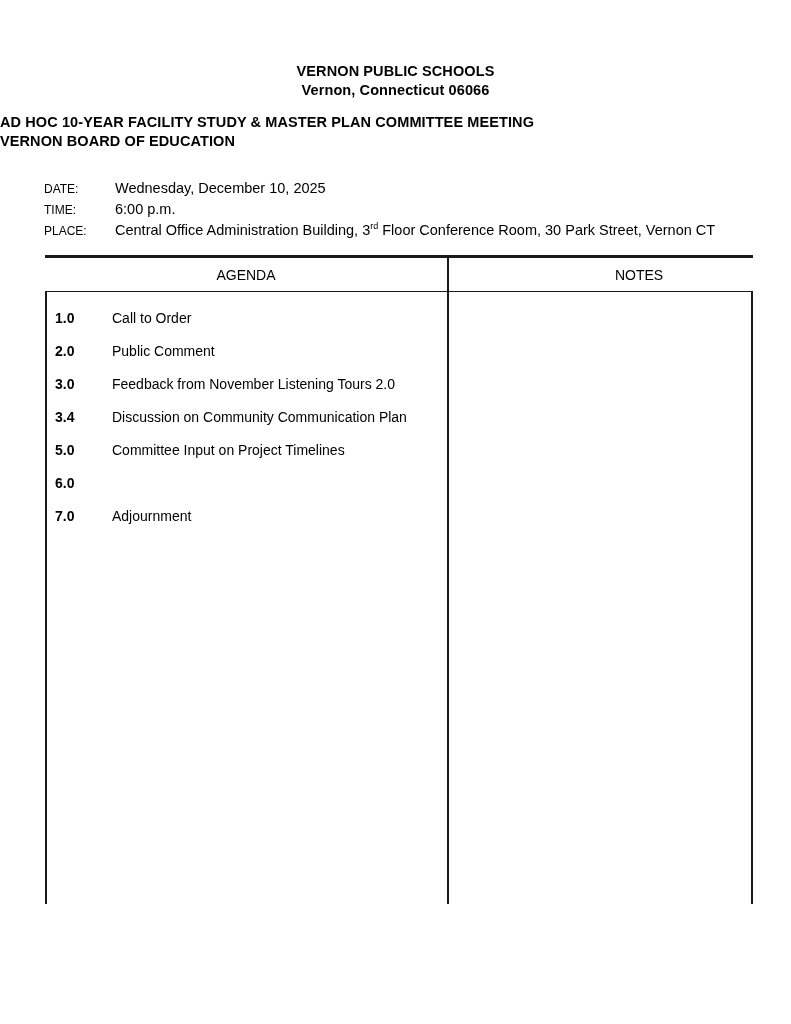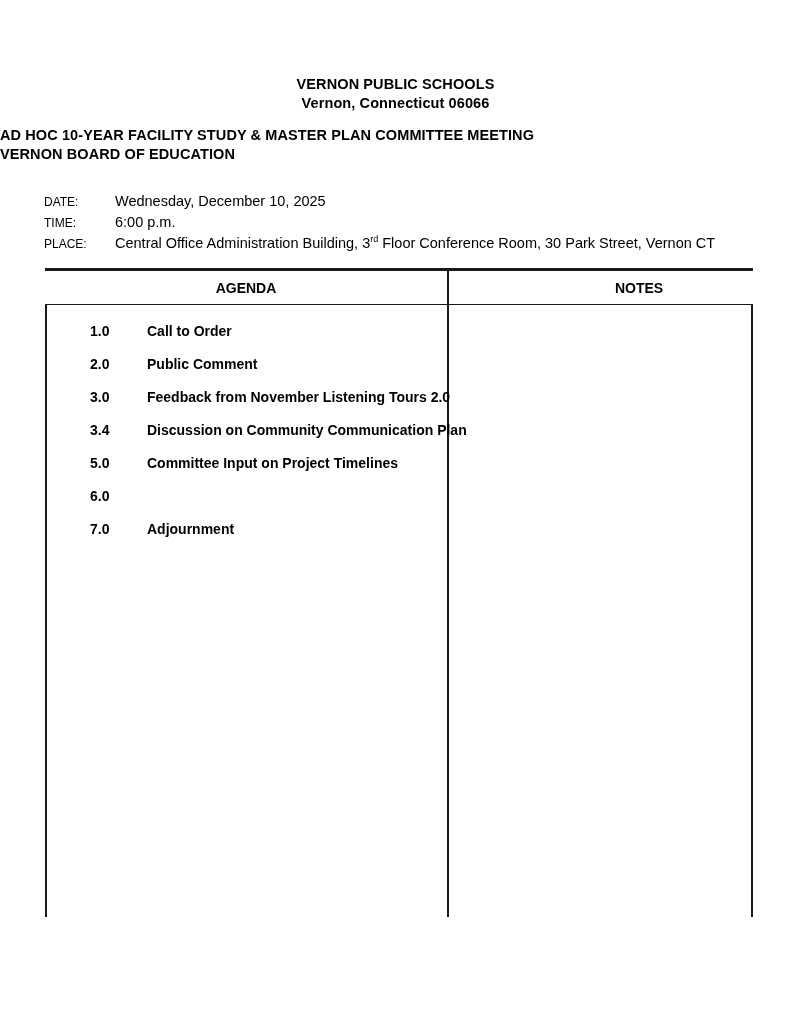--- a/index.html
+++ b/index.html
@@ -11,21 +11,21 @@
     width: 791px;
     height: 1024px;
     position: relative;
     font-family: "Liberation Sans", sans-serif;
     color: #000000;
     -webkit-font-smoothing: antialiased;
   }
 
   .page {
     position: absolute;
-    top: 13px; left: 0;
+    top: 0; left: 0;
     width: 791px;
     height: 904px;
     overflow: hidden;
   }
 
   
   .masthead {
     position: absolute;
     top: 62px;
     left: 0;
@@ -104,21 +104,21 @@
     border-bottom: 1px solid #1a1a1a;
   }
   .table-head .head-cell {
     position: absolute;
     top: 0;
     height: 33px;
     display: flex;
     align-items: center;
     justify-content: center;
     font-size: 14px;
-    font-weight: bold;
+    font-weight: normal;
   }
   .head-cell.agenda { left: 0; width: 402px; }
   .head-cell.notes  { left: 402px; width: 306px; padding-left: 39px; }
 
   
   .head-divider {
     position: absolute;
     left: 402px;
     top: 0;
     width: 0;
@@ -146,31 +146,30 @@
   .agenda-list {
     position: absolute;
     top: 18px;
     left: 8px;
     width: 390px;
   }
   .agenda-item {
     display: flex;
     align-items: baseline;
     height: 33px;
-    margin-left: 35px;
   }
   .agenda-num {
     width: 57px;
     flex: 0 0 57px;
     font-size: 14px;
     font-weight: bold;
   }
   .agenda-text {
     font-size: 14px;
-    font-weight: bold;
+    font-weight: normal;
     white-space: nowrap;
   }
 
   .notes-area {
     position: absolute;
     left: 402px;
     top: 0;
     right: 0;
     bottom: 0;
   }

